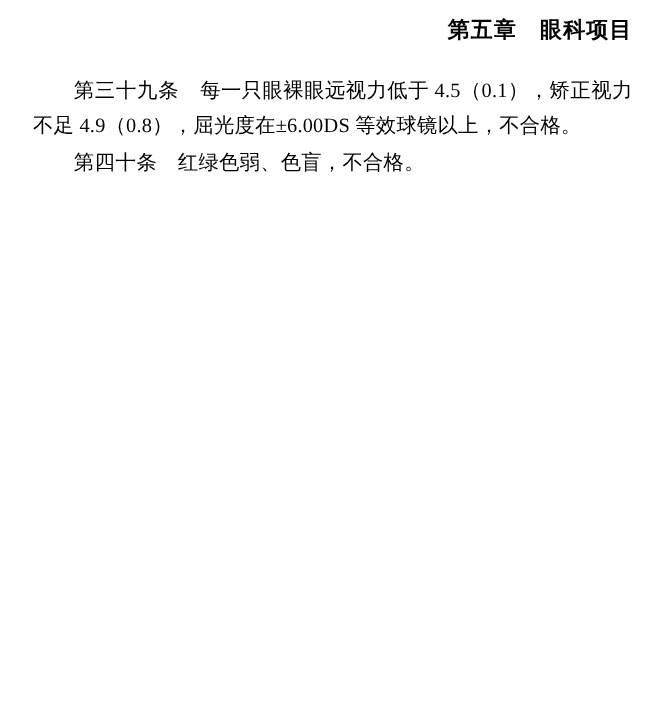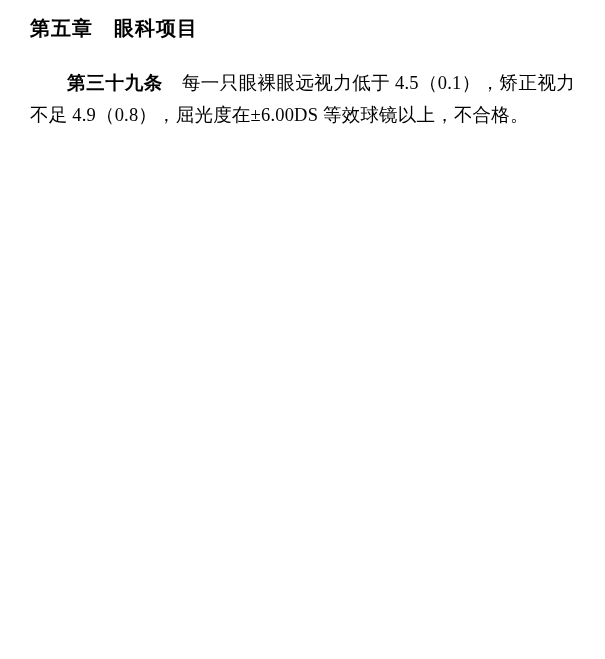--- a/index.html
+++ b/index.html
@@ -15,21 +15,21 @@
     overflow: hidden;
   }
   .page {
     width: 605px;
     height: 659px;
     box-sizing: border-box;
     padding: 0 30px;
     position: relative;
   }
   .chapter-title {
-    text-align: left;
+    text-align: right;
     font-size: 20px;
     font-weight: bold;
     letter-spacing: 1px;
     margin-top: 14px;
     margin-bottom: 0;
     line-height: 1.4;
   }
   .body-block {
     margin-top: 26px;
   }
@@ -39,37 +39,40 @@
     margin: 0 0 2px 0;
     text-align: justify;
     text-justify: inter-ideograph;
     letter-spacing: 0.2px;
     word-break: break-all;
   }
   p.indent {
     text-indent: 2em;
   }
   .art-no {
-    font-weight: bold;
+    font-weight: normal;
     letter-spacing: 0.5px;
   }
 </style>
 </head>
 <body>
 
 <div class="page">
 
   <h1 class="chapter-title">第五章　眼科项目</h1>
 
   <div class="body-block">
 
     <p class="para indent">
       <span class="art-no">第三十九条</span><span>　每一只眼裸眼远视力低于 4.5（0.1），矫正视力不足 4.9（0.8），屈光度在±6.00DS 等效球镜以上，不合格。</span>
     </p>
 
 
+    <p class="para indent">
+      <span class="art-no">第四十条</span><span>　红绿色弱、色盲，不合格。</span>
+    </p>
 
 
 
 
 
   </div>
 </div>
 
 </body></html>

